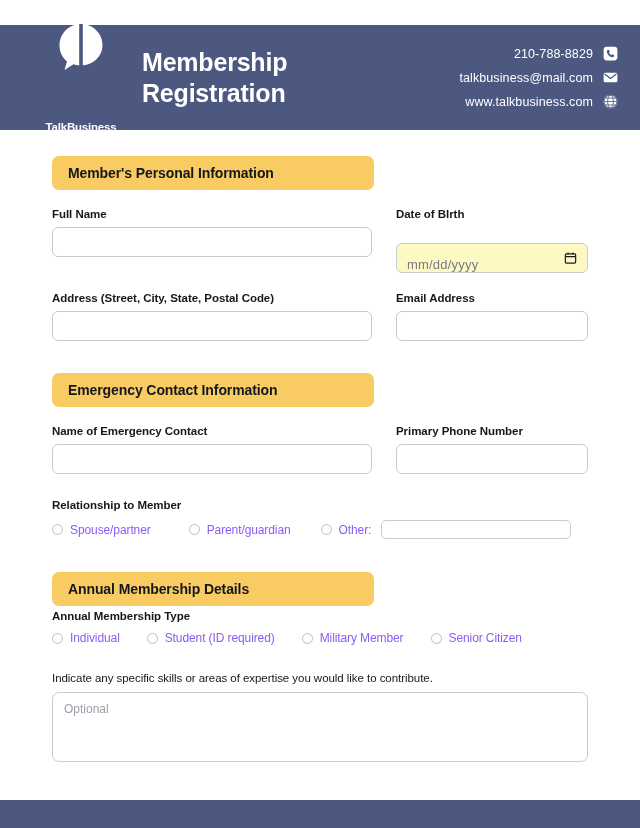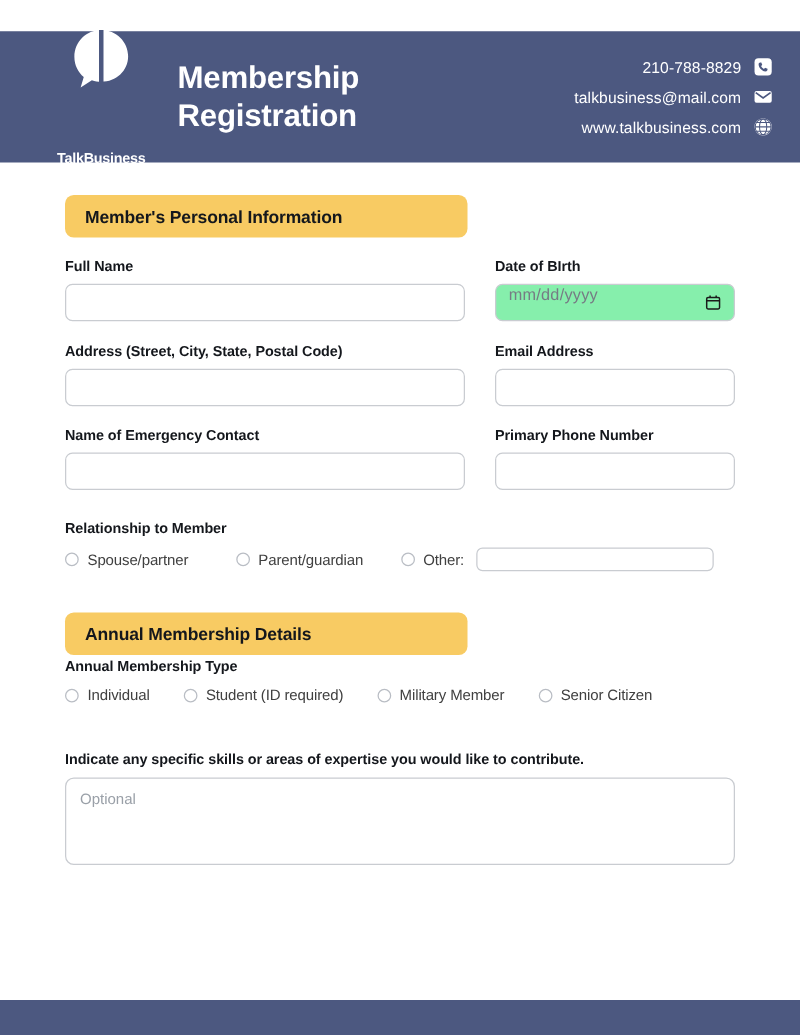--- a/index.html
+++ b/index.html
@@ -144,28 +144,28 @@
     font-size: 12px;
     color: #333a45;
     padding: 0 10px;
     outline: none;
   }
 
   .input-box::placeholder { color: #8d939c; }
 
   .date-field {
     position: relative;
-    margin-top: 7px;
+    margin-top: 23px;
     width: 100%;
     height: 30px;
     border: 1px solid #c9ccd1;
     border-radius: 6px;
-    background: #86efac;
-    display: flex;
-    align-items: flex-start;
+    background: #fef9c3;
+    display: flex;
+    align-items: flex-end;
     padding: 0 10px;
   }
 
   .date-placeholder {
     font-size: 13px;
     color: #767b84;
     letter-spacing: 0.2px;
   }
 
   .calendar-icon {
@@ -199,21 +199,21 @@
     width: 11px;
     height: 11px;
     border: 1px solid #b9bdc4;
     border-radius: 50%;
     background: #ffffff;
     flex: 0 0 11px;
   }
 
   .radio-text {
     font-size: 12px;
-    color: #404040;
+    color: #8b5cf6;
     letter-spacing: -0.1px;
     white-space: nowrap;
   }
 
   .other-input {
     margin-left: 10px;
     width: 190px;
     height: 19px;
     border: 1px solid #c9ccd1;
     border-radius: 5px;
@@ -223,23 +223,23 @@
     color: #333a45;
     padding: 0 7px;
     outline: none;
   }
 
   .gap-38 { width: 38px; flex: 0 0 38px; }
   .gap-30 { width: 30px; flex: 0 0 30px; }
   .gap-27 { width: 27px; flex: 0 0 27px; }
 
   .notes-label {
-    margin-top: 39px;
+    margin-top: 27px;
     font-size: 11.5px;
-    font-weight: bold;
+    font-weight: normal;
     color: #14171c;
     letter-spacing: -0.05px;
   }
 
   .notes-area {
     margin-top: 8px;
     width: 100%;
     height: 70px;
     border: 1px solid #c9ccd1;
     border-radius: 7px;
@@ -350,20 +350,23 @@
       <div class="col-left">
         <div class="field-label">Address (Street, City, State, Postal Code)</div>
         <input class="input-box" type="text" value="" style="">
       </div>
       <div class="col-right">
         <div class="field-label">Email Address</div>
         <input class="input-box" type="text" value="" style="">
       </div>
     </div>
 
+    <div class="band-wrap-2">
+      <div class="section-band">Emergency Contact Information</div>
+    </div>
 
     <div class="row-2col" style="margin-top:18px;">
       <div class="col-left">
         <div class="field-label">Name of Emergency Contact</div>
         <input class="input-box" type="text" value="" style="">
       </div>
       <div class="col-right">
         <div class="field-label">Primary Phone Number</div>
         <input class="input-box" type="text" value="" style="">
       </div>

